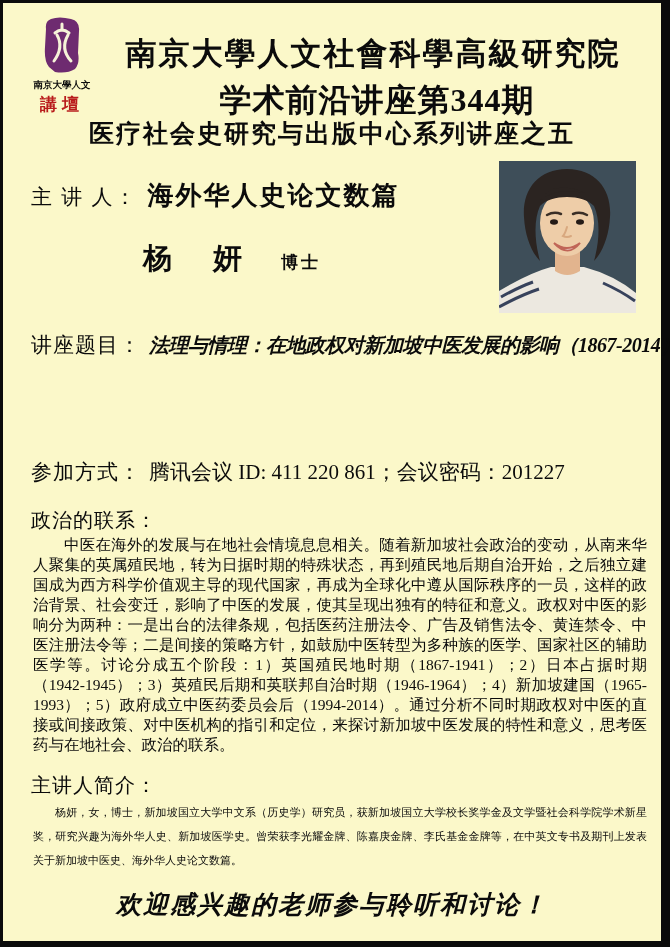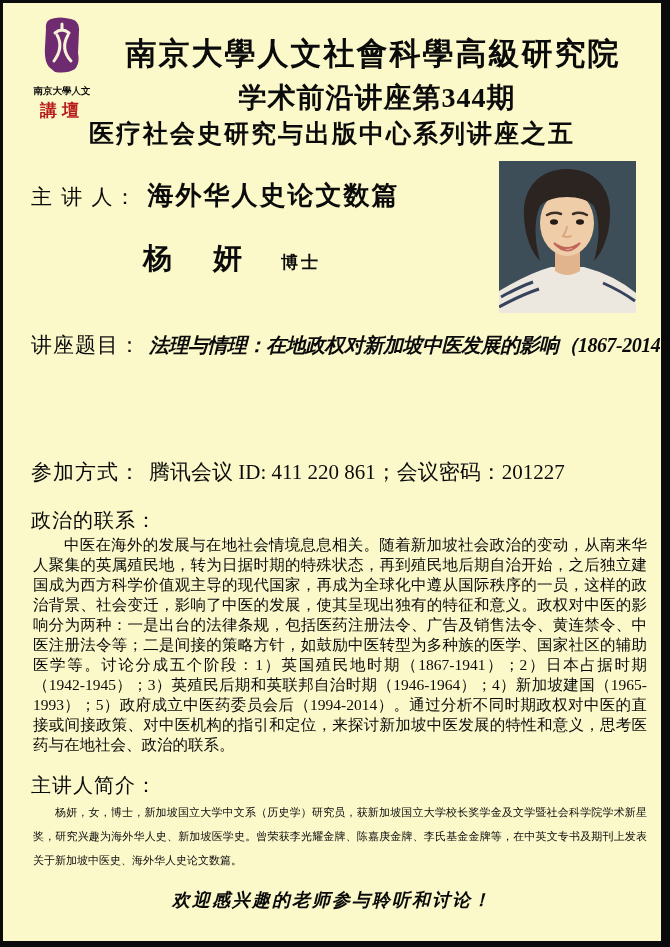--- a/index.html
+++ b/index.html
@@ -13,28 +13,28 @@
   }
   .inner{
     position:absolute;
     left:3px;top:3px;right:9px;bottom:6px;
     background:#FBF8C9;
   }
   .abs{position:absolute;}
 
   
   .logo{left:22px;top:14px;width:74px;text-align:center;}
-  .logo .org{font-size:9.5px;font-weight:bold;letter-spacing:0;white-space:nowrap;margin-top:8px;}
+  .logo .org{font-size:9.5px;font-weight:bold;letter-spacing:0;white-space:nowrap;margin-top:2px;}
   .logo .forum{font-size:17px;font-weight:bold;color:#b91c1c;letter-spacing:5px;margin-top:1px;}
 
   
   .title1{left:94px;top:30px;width:552px;text-align:center;
           font-size:31px;font-weight:bold;letter-spacing:2px;white-space:nowrap;}
   .title2{left:100px;top:76px;width:548px;text-align:center;
-          font-size:28px;font-weight:bold;letter-spacing:1px;}
+          font-size:32px;font-weight:bold;letter-spacing:1px;}
   .title3{left:0;top:114px;width:658px;text-align:center;
           font-size:25px;font-weight:600;letter-spacing:2px;}
 
   
   .speaker-line1{left:28px;top:175px;display:flex;align-items:baseline;gap:10px;}
   .speaker-line1 .lbl{font-size:21px;letter-spacing:2px;white-space:nowrap;}
   .speaker-line1 .affil{font-size:26px;font-weight:bold;letter-spacing:2px;white-space:nowrap;}
   .speaker-line2{left:140px;top:236px;display:flex;align-items:baseline;gap:33px;}
   .speaker-line2 .name{font-size:29px;font-weight:bold;letter-spacing:6px;white-space:nowrap;}
   .speaker-line2 .degree{font-size:17px;font-weight:bold;letter-spacing:3px;}
@@ -57,21 +57,21 @@
   
   .sec-label{font-size:20px;letter-spacing:1px;}
   .abstract-label{left:28px;top:504px;}
   .abstract-text{left:30px;top:532px;width:614px;
                  font-size:15.5px;line-height:20px;text-indent:2em;text-align:justify;}
   .bio-label{left:28px;top:769px;}
   .bio-text{left:30px;top:797px;width:614px;
             font-size:11px;line-height:24px;text-indent:2em;text-align:justify;}
 
   .slogan{left:0;top:885px;width:658px;text-align:center;
-          font-size:18px;font-weight:bold;font-style:italic;letter-spacing:2px;}
+          font-size:25px;font-weight:bold;font-style:italic;letter-spacing:2px;}
 </style>
 </head>
 <body>
 
 <div class="poster">
   <div class="inner">
 
     <div class="abs logo">
       <svg width="40" height="56" viewBox="0 0 38 56">
         <path d="M8,2 Q2,4 3,12 L2,30 Q1,44 6,50 L12,55 Q24,57 32,52 Q37,46 35,36 L36,14 Q37,4 28,2 Q16,-1 8,2 Z" fill="#6E2B70"></path>

